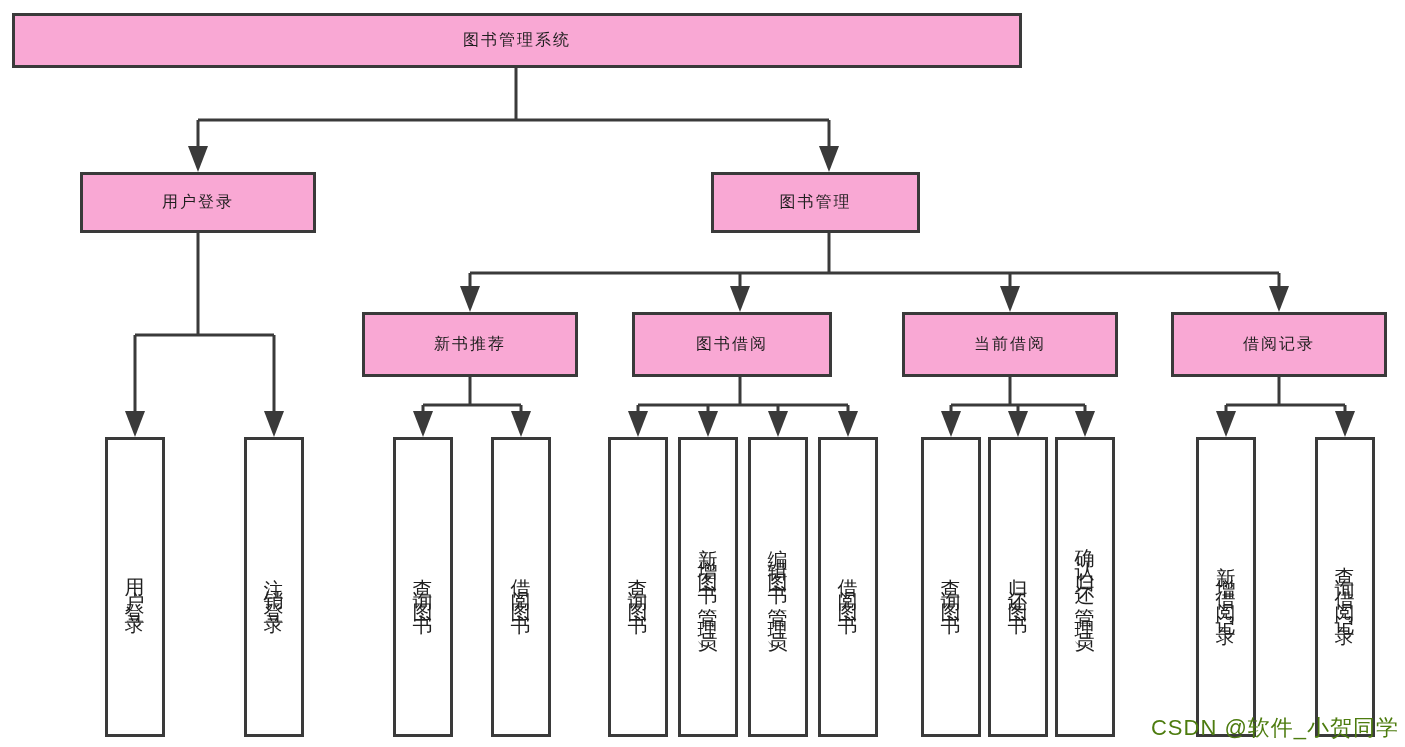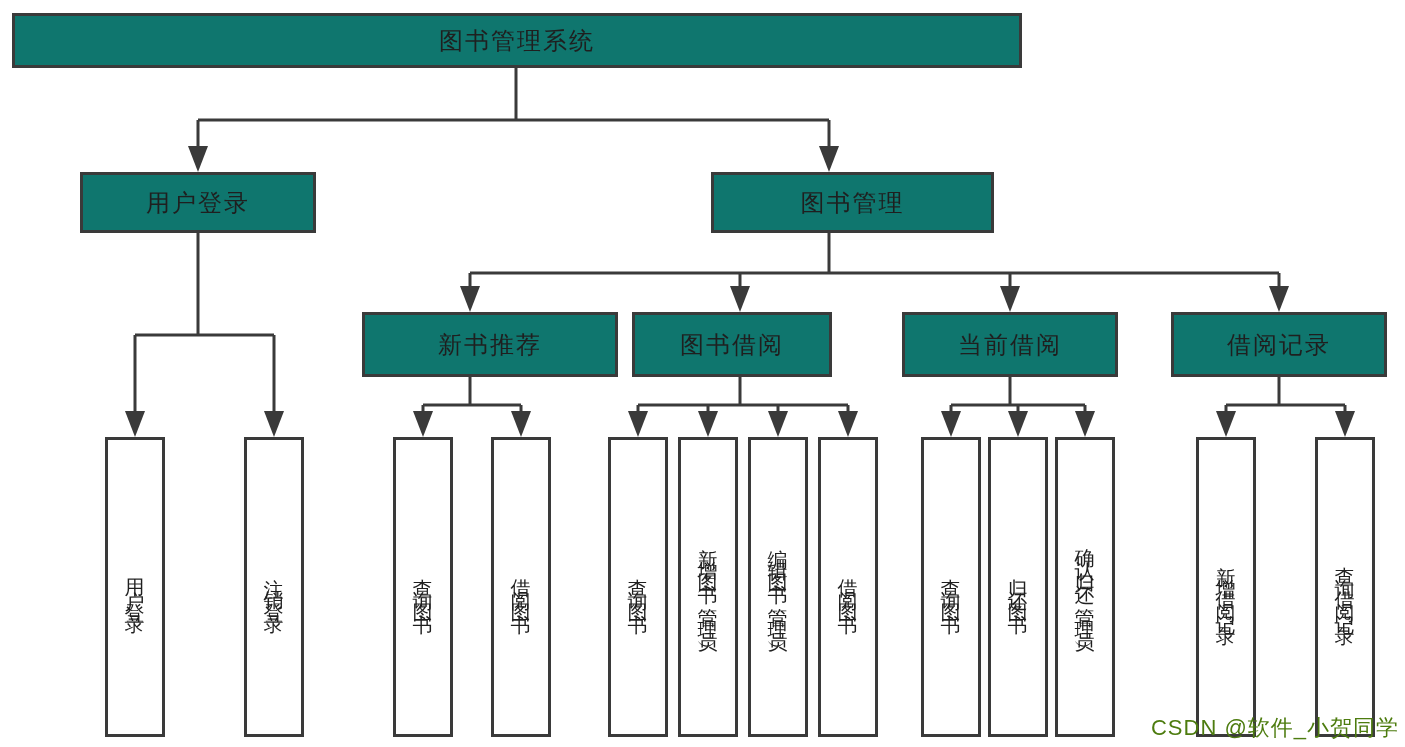--- a/index.html
+++ b/index.html
@@ -14,25 +14,25 @@
   }
   #connectors {
     position: absolute;
     left: 0; top: 0;
     pointer-events: none;
   }
   .node {
     position: absolute;
     box-sizing: border-box;
     border: 3px solid #3a3a3a;
-    background: #0f766e;
+    background: #f9a8d4;
     display: flex;
     align-items: center;
     justify-content: center;
-    font-size: 24px;
+    font-size: 16px;
     letter-spacing: 2px;
     white-space: nowrap;
     font-family: Liberation Serif, serif;
   }
   .leaf {
     position: absolute;
     top: 437px;
     width: 60px;
     height: 300px;
     box-sizing: border-box;
@@ -101,23 +101,23 @@
       <polygon points="1008,411 1028,411 1018,437"></polygon>
       <polygon points="1075,411 1095,411 1085,437"></polygon>
       <polygon points="1216,411 1236,411 1226,437"></polygon>
       <polygon points="1335,411 1355,411 1345,437"></polygon>
     </g>
   </svg>
 
   <div class="node" style="left:12px; top:13px; width:1010px; height:55px;">图书管理系统</div>
 
   <div class="node" style="left:80px; top:172px; width:236px; height:61px;">用户登录</div>
-  <div class="node" style="left:711px; top:172px; width:283px; height:61px;">图书管理</div>
+  <div class="node" style="left:711px; top:172px; width:209px; height:61px;">图书管理</div>
 
-  <div class="node" style="left:362px; top:312px; width:256px; height:65px;">新书推荐</div>
+  <div class="node" style="left:362px; top:312px; width:216px; height:65px;">新书推荐</div>
   <div class="node" style="left:632px; top:312px; width:200px; height:65px;">图书借阅</div>
   <div class="node" style="left:902px; top:312px; width:216px; height:65px;">当前借阅</div>
   <div class="node" style="left:1171px; top:312px; width:216px; height:65px;">借阅记录</div>
 
   <div class="leaf" style="left:105px;">
     <span>用户登录</span>
   </div>
   <div class="leaf" style="left:244px;">
     <span>注销登录</span>
   </div>

